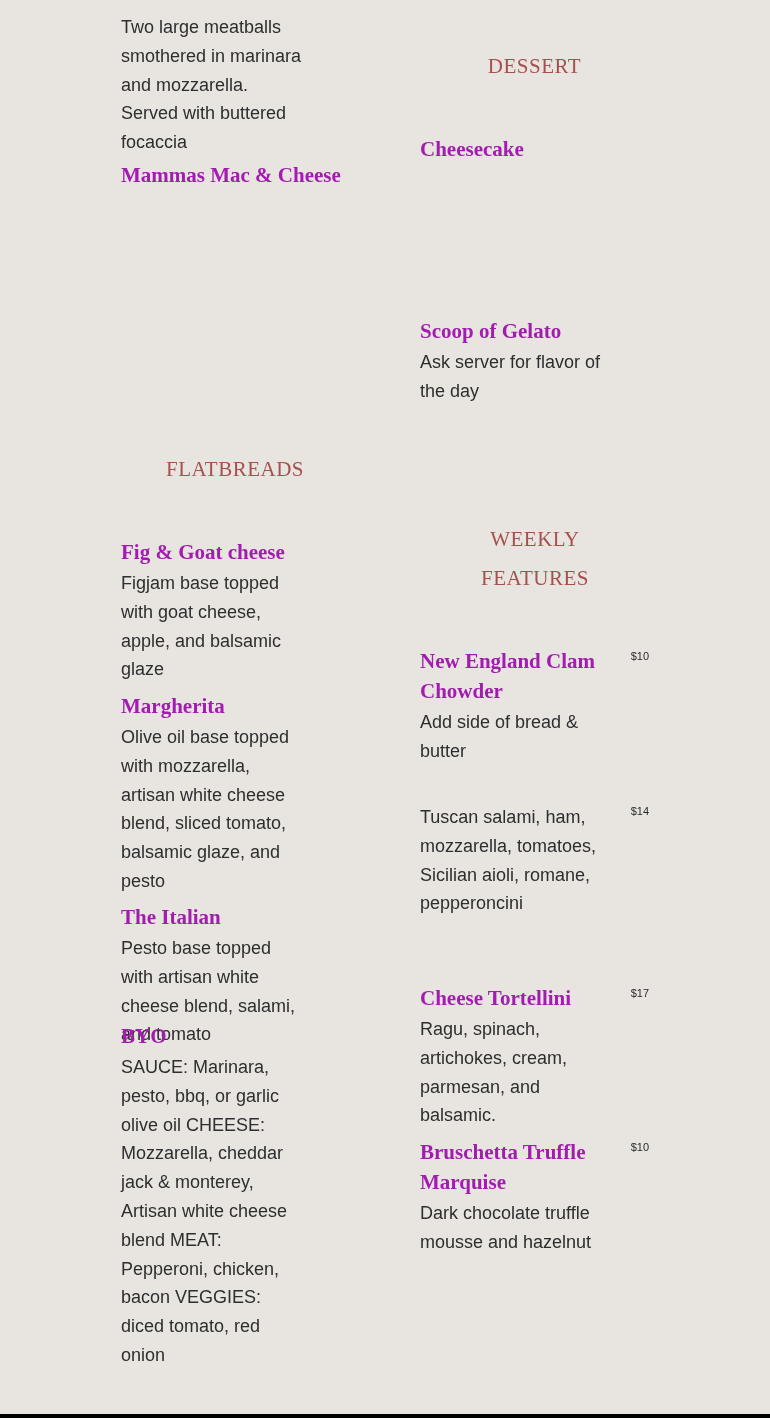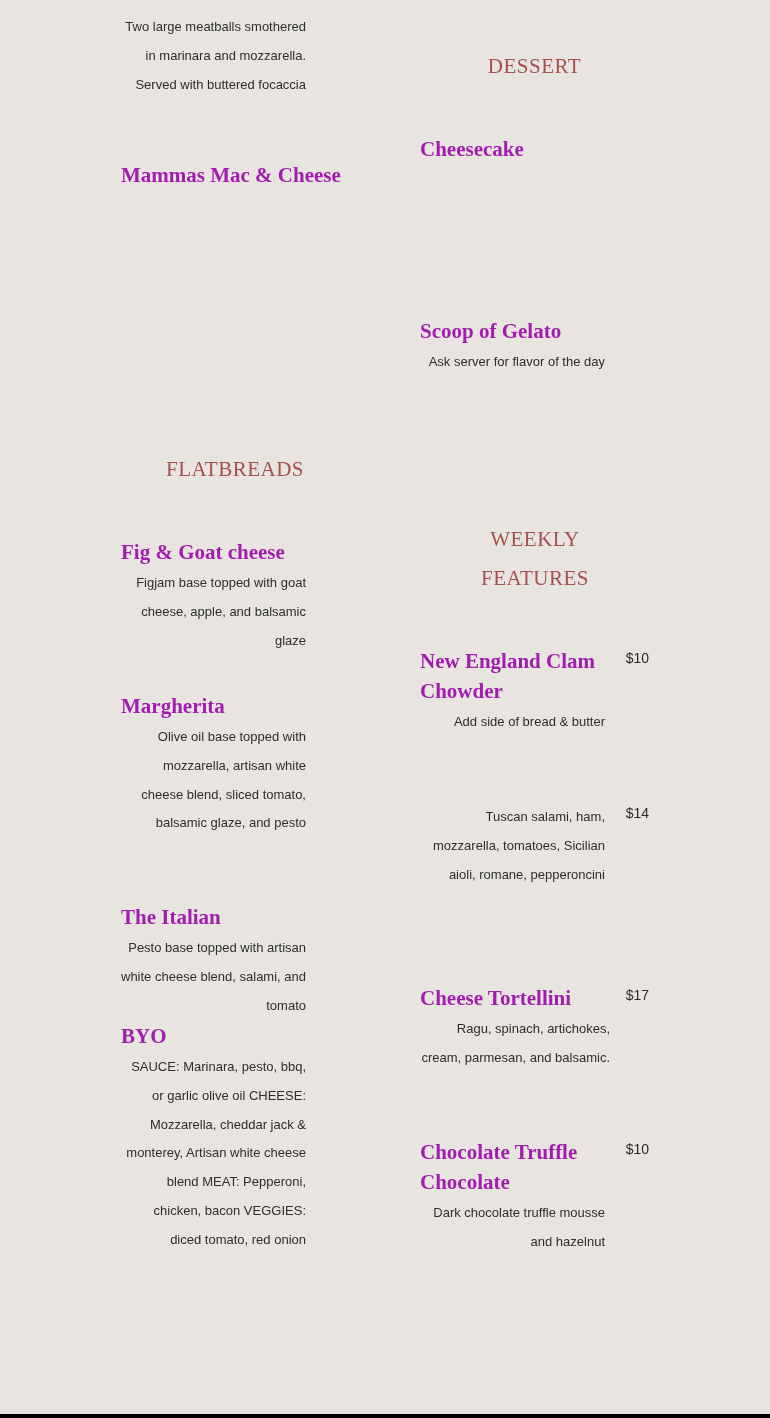--- a/index.html
+++ b/index.html
@@ -13,25 +13,25 @@
     color: #a5504c; font-size: 21px; letter-spacing: 0.5px;
     text-align: center; line-height: 39px; margin: 0; font-weight: normal;
   }
   .item { position: absolute; }
   .item-name {
     font-family: "Liberation Serif", "DejaVu Serif", serif;
     font-size: 21px; line-height: 30px; color: #a21caf; margin: 0;
   }
   .item-desc {
     font-family: "Liberation Sans", "DejaVu Sans", sans-serif;
-    font-size: 13px; line-height: 28.8px; color: #2e2e2e; margin: 2px 0 0 0; text-align: right;
+    font-size: 18px; line-height: 28.8px; color: #2e2e2e; margin: 2px 0 0 0;
   }
   .price {
     position: absolute; font-family: "Liberation Sans", "DejaVu Sans", sans-serif;
-    font-size: 14px; color: #2b2b2b; text-align: right;
+    font-size: 11px; color: #2b2b2b; text-align: right;
   }
   .bottom-bar { position: absolute; left: 0; top: 1414px; width: 770px; height: 4px; background: #000; }
 </style>
 </head>
 <body>
 
 <div class="item" style="left:121px; top:11px; width:185px;">
   <p class="item-desc">Two large meatballs smothered in marinara and mozzarella. Served with buttered focaccia</p>
 </div>
 
@@ -85,18 +85,18 @@
 </div>
 <span class="price" style="left:600px; top:805px; width:49px;">$14</span>
 
 <div class="item" style="left:420px; top:983px; width:185px;">
   <h3 class="item-name">Cheese Tortellini</h3>
   <p class="item-desc" style="white-space:normal; width:190px;">Ragu, spinach, artichokes, cream, parmesan, and balsamic.</p>
 </div>
 <span class="price" style="left:600px; top:987px; width:49px;">$17</span>
 
 <div class="item" style="left:420px; top:1137px; width:185px;">
-  <h3 class="item-name">Chocolate Truffle Chocolate</h3>
+  <h3 class="item-name">Bruschetta Truffle Marquise</h3>
   <p class="item-desc">Dark chocolate truffle mousse and hazelnut</p>
 </div>
 <span class="price" style="left:600px; top:1141px; width:49px;">$10</span>
 
 <div class="bottom-bar"></div>
 
 </body></html>

